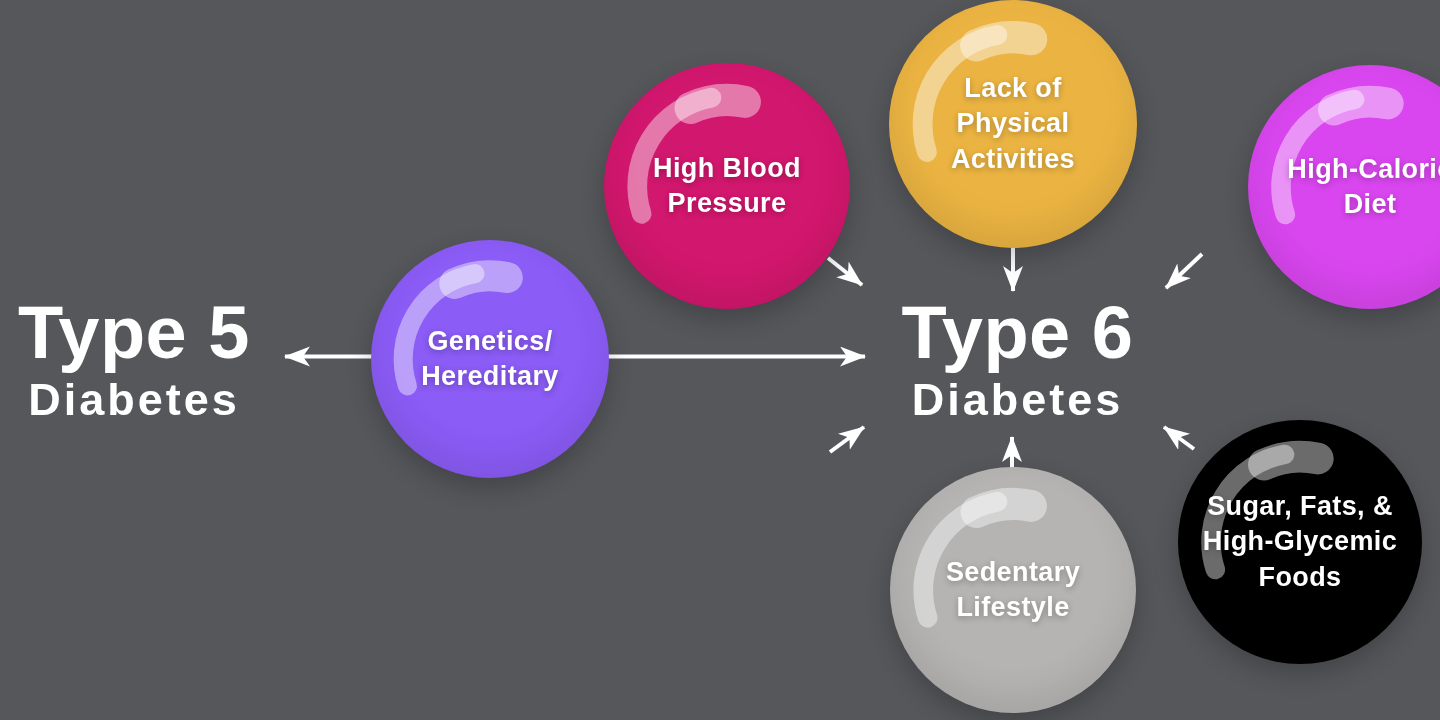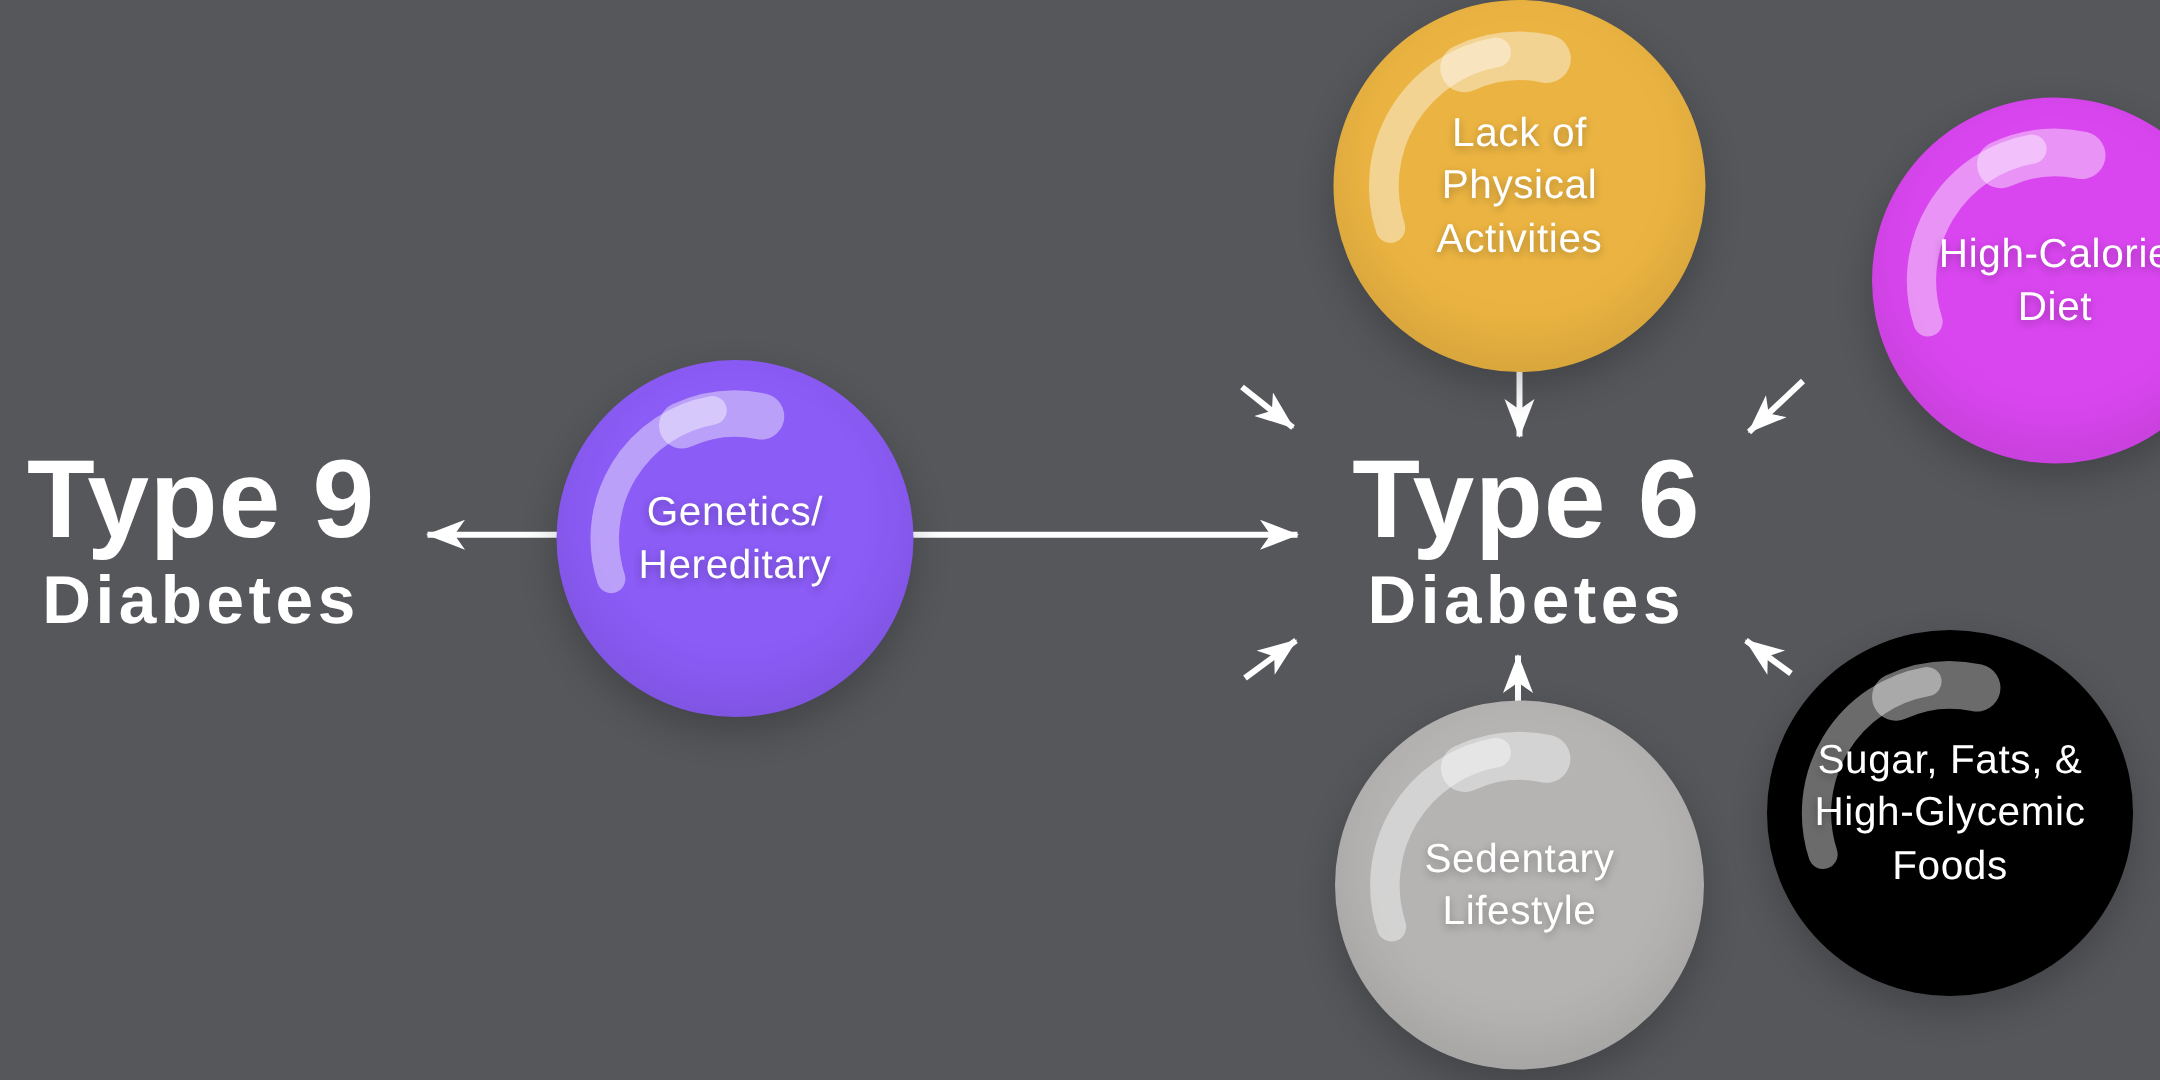--- a/index.html
+++ b/index.html
@@ -21,21 +21,21 @@
     position: absolute; z-index: 2; border-radius: 50%;
     display: flex; align-items: center; justify-content: center;
     box-shadow: 0 10px 24px rgba(0,0,0,0.22), inset 0 -16px 34px rgba(0,0,0,0.09);
   }
   .shine { position: absolute; left: 0; top: 0; width: 100%; height: 100%; }
   .shine path { fill: none; stroke: rgba(255,255,255,0.42); stroke-linecap: round; }
   .shine-head { stroke-width: 13; }
   .shine-tail { stroke-width: 8; }
   .bubble-label {
     position: relative; z-index: 1;
-    color: #FFFFFF; font-size: 27px; font-weight: 400;
+    color: #FFFFFF; font-size: 27px; font-weight: 700;
     line-height: 1.3; letter-spacing: 0.4px; text-align: center;
     white-space: pre-line;
     text-shadow: 0 2px 6px rgba(0,0,0,0.28);
   }
 
   
   .heading { position: absolute; z-index: 3; text-align: center; color: #FFFFFF; }
   #type1-heading { left: 14px;  top: 296px; width: 240px; }
   #type2-heading { left: 885px; top: 296px; width: 265px; }
   .type-title {
@@ -61,38 +61,46 @@
     <line x1="490" y1="356.5" x2="865" y2="356.5" marker-end="url(#ah)" style="stroke: rgb(255, 255, 255);"></line>
     <line x1="828" y1="258" x2="862" y2="285" marker-end="url(#ah)" style="stroke: rgb(255, 255, 255);"></line>
     <line x1="1013" y1="240" x2="1013" y2="291" marker-end="url(#ah)" style="stroke: rgb(255, 255, 255);"></line>
     <line x1="1202" y1="254" x2="1166" y2="288" marker-end="url(#ah)" style="stroke: rgb(255, 255, 255);"></line>
     <line x1="830" y1="452" x2="864" y2="427" marker-end="url(#ah)" style="stroke: rgb(255, 255, 255);"></line>
     <line x1="1012" y1="472" x2="1012" y2="437" marker-end="url(#ah)" style="stroke: rgb(255, 255, 255);"></line>
     <line x1="1194" y1="449" x2="1164" y2="427" marker-end="url(#ah)" style="stroke: rgb(255, 255, 255);"></line>
   </svg>
 
   <div class="heading" id="type1-heading">
-    <div class="type-title">Type 9</div>
+    <div class="type-title">Type 5</div>
     <div class="type-subtitle">Diabetes</div>
   </div>
 
   <div class="heading" id="type2-heading">
     <div class="type-title">Type 6</div>
     <div class="type-subtitle">Diabetes</div>
   </div>
 
   <div class="bubble" style="left: 371px; top: 240px; width: 238px; height: 238px; background-color: #8b5cf6;">
     <svg class="shine" viewBox="0 0 100 100" aria-hidden="true">
       <path class="shine-head" d="M57.3 15.8 A35 35 0 0 0 35.2 18.3"></path>
       <path class="shine-tail" d="M43.7 14.1 A36.5 36.5 0 0 0 15.3 61.3"></path>
     </svg>
     <div class="bubble-label">Genetics/
 Hereditary</div>
   </div>
 
+  <div class="bubble" style="left: 604px; top: 63px; width: 246px; height: 246px; background-color: rgb(210, 23, 110);">
+    <svg class="shine" viewBox="0 0 100 100" aria-hidden="true">
+      <path class="shine-head" d="M57.3 15.8 A35 35 0 0 0 35.2 18.3"></path>
+      <path class="shine-tail" d="M43.7 14.1 A36.5 36.5 0 0 0 15.3 61.3"></path>
+    </svg>
+    <div class="bubble-label">High Blood
+Pressure</div>
+  </div>
 
   <div class="bubble" style="left: 889px; top: 0px; width: 248px; height: 248px; background-color: rgb(235, 180, 66);">
     <svg class="shine" viewBox="0 0 100 100" aria-hidden="true">
       <path class="shine-head" d="M57.3 15.8 A35 35 0 0 0 35.2 18.3"></path>
       <path class="shine-tail" d="M43.7 14.1 A36.5 36.5 0 0 0 15.3 61.3"></path>
     </svg>
     <div class="bubble-label">Lack of
 Physical
 Activities</div>
   </div>

